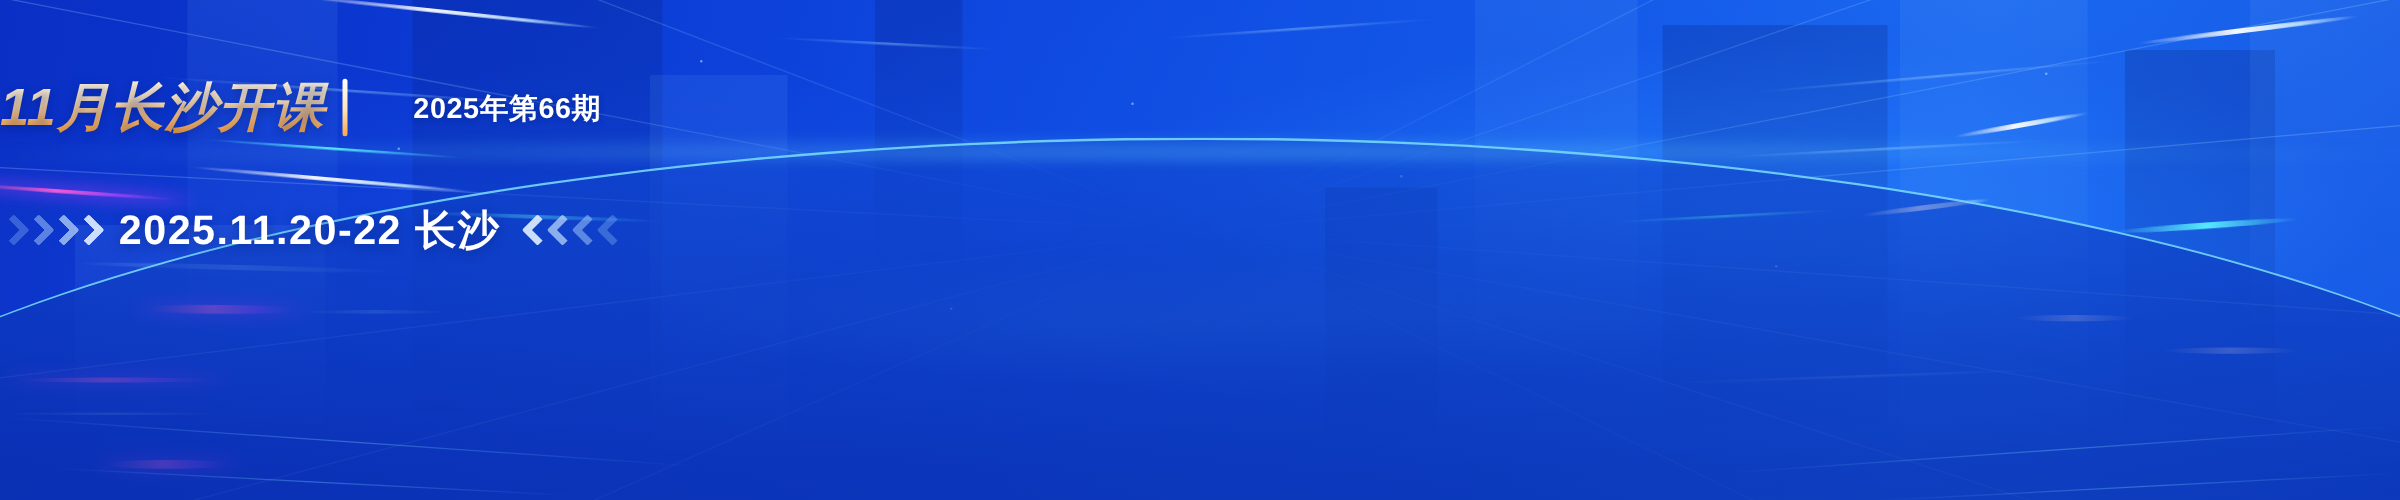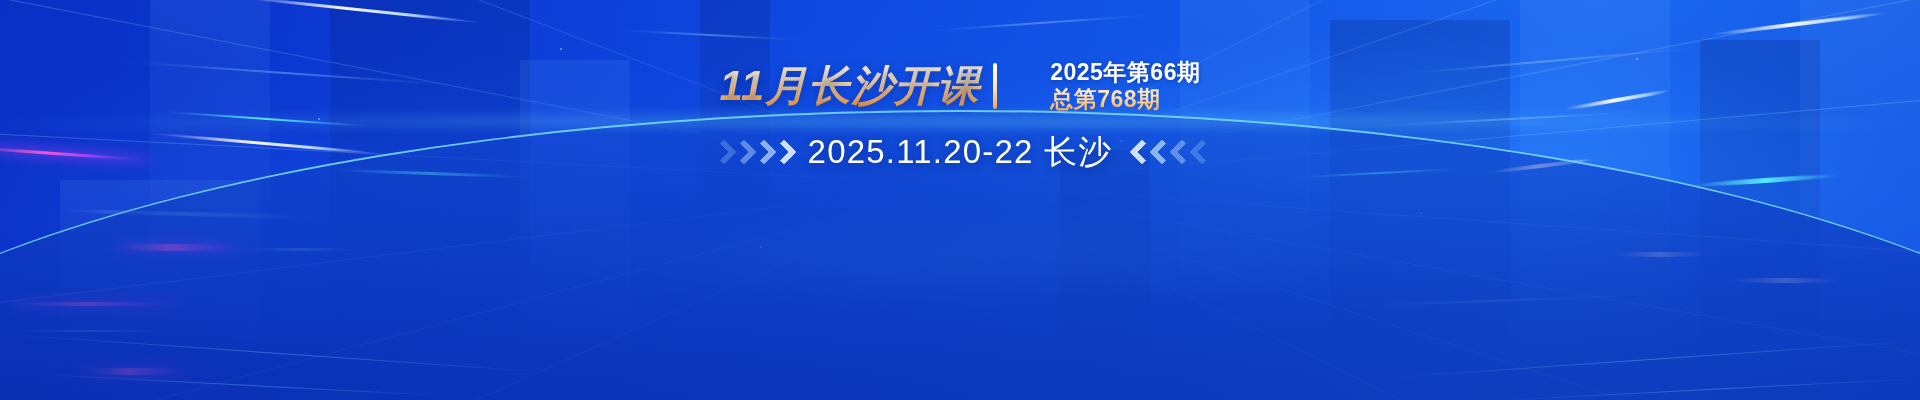--- a/index.html
+++ b/index.html
@@ -52,21 +52,21 @@
   }
   .horizon-glow{
     position:absolute;left:18%;right:18%;bottom:82px;height:120px;
     background:radial-gradient(ellipse 50% 60% at 50% 50%, rgba(90,190,255,0.22), rgba(90,190,255,0) 72%);
     filter:blur(10px);
   }
   .floorlines{position:absolute;left:0;right:0;bottom:0;height:150px;overflow:hidden;}
   .fl{position:absolute;height:1px;background:linear-gradient(90deg,rgba(120,200,255,0) 0%,rgba(120,205,255,0.35) 50%,rgba(120,200,255,0) 100%);}
 
   
-  .content{position:absolute;inset:0;display:flex;flex-direction:column;align-items:center;justify-content:flex-start;}
+  .content{position:absolute;inset:0;display:flex;flex-direction:column;align-items:flex-start;justify-content:flex-start;gap:32px;}
 
   .row-top{display:flex;align-items:center;justify-content:center;margin-top:58px;height:56px;}
 
   .kicker{
     font-size:42px;font-weight:bold;font-style:italic;letter-spacing:1px;line-height:1;
     background:linear-gradient(180deg,#fff6e4 0%,#ffe7bf 34%,#ffc277 68%,#f9a13c 100%);
     -webkit-background-clip:text;background-clip:text;color:transparent;
     text-shadow:0 2px 8px rgba(0,20,90,0.35);
     padding-right:4px;
   }
@@ -91,21 +91,21 @@
   .row-date{display:flex;align-items:center;justify-content:center;margin-top:16px;gap:18px;}
   .chevs{display:flex;align-items:center;gap:3px;}
   .chev{width:17px;height:26px;position:relative;}
   .chev:before{
     content:"";position:absolute;left:2px;top:3px;width:12px;height:12px;
     border-top:6px solid currentColor;border-right:6px solid currentColor;
     transform:rotate(45deg);border-radius:2px;
   }
   .chev.l:before{border-top:6px solid currentColor;border-right:6px solid currentColor;transform:rotate(-135deg);left:3px;}
   .datetext{
-    font-size:33px;font-weight:400;color:#ffffff;letter-spacing:1.2px;white-space:nowrap;
+    font-size:33px;font-weight:700;color:#ffffff;letter-spacing:1.2px;white-space:nowrap;
     text-shadow:0 2px 9px rgba(0,25,95,0.45);
   }
 </style>
 </head>
 <body>
 
 <div class="banner">
 
   <div class="planes">
     <div class="pl" style="left:150px;top:0;width:120px;height:250px;"></div>
@@ -181,21 +181,20 @@
     <div class="fl" style="left:1500px;bottom:10px;width:420px;transform:rotate(-3deg);"></div>
   </div>
 
   <div class="content">
 
     <div class="row-top">
       <div class="kicker">11月长沙开课</div>
       <div class="divider"></div>
       <div class="issue">
         <div class="issue-a">2025年第66期</div>
-        <div class="issue-b">总第768期</div>
       </div>
     </div>
 
 
     <div class="row-date">
       <div class="chevs">
         <div class="chev" style="color:rgba(160,205,255,0.30);"></div>
         <div class="chev" style="color:rgba(178,215,255,0.48);"></div>
         <div class="chev" style="color:rgba(200,228,255,0.68);"></div>
         <div class="chev" style="color:rgba(224,240,255,0.90);"></div>

